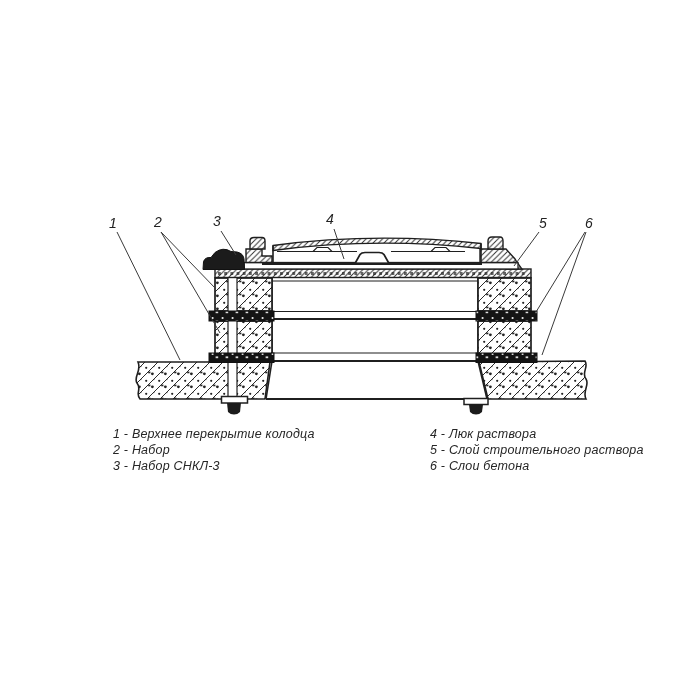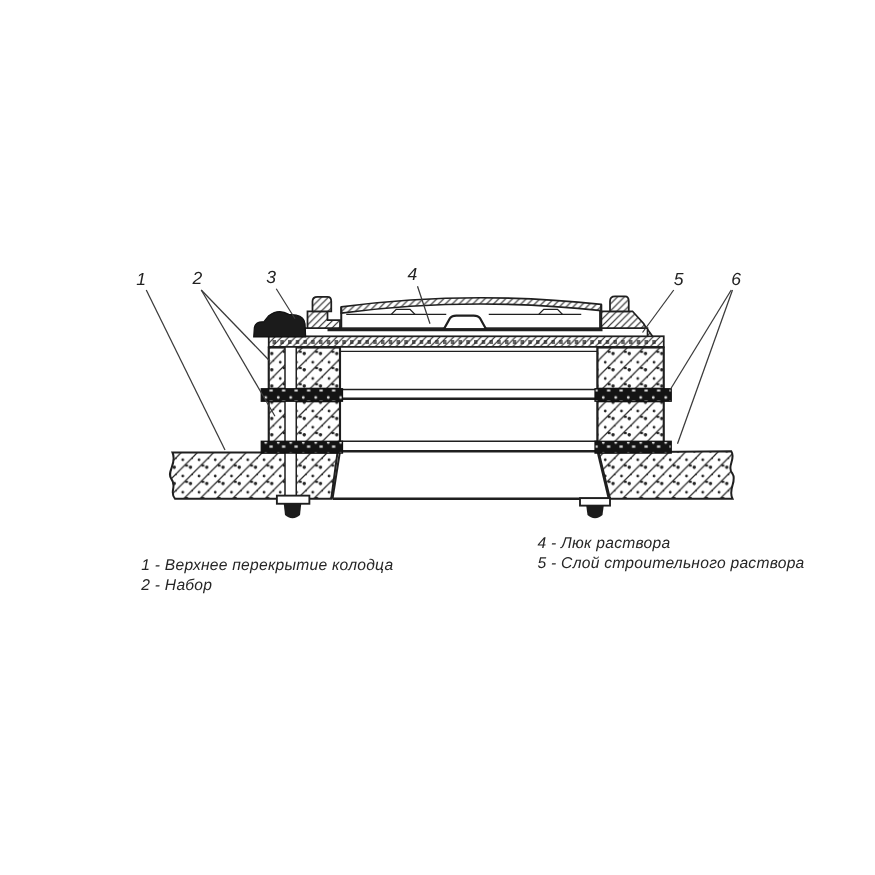--- a/index.html
+++ b/index.html
@@ -24,21 +24,21 @@
   }
   .legend {
     position: absolute;
     color: #262626;
     font-size: 12.5px;
     font-style: italic;
     letter-spacing: 0.2px;
     line-height: 16px;
     white-space: nowrap;
   }
-  .legend-left  { left: 113px; top: 444px; }
+  .legend-left  { left: 113px; top: 426px; }
   .legend-right { left: 430px; top: 426px; }
   .legend-row span { display: inline; }
 </style>
 </head>
 <body>
 
 <div class="stage">
 
   <svg class="diagram-svg" viewBox="0 0 700 700" xmlns="http://www.w3.org/2000/svg">
     <defs>
@@ -155,19 +155,21 @@
       <text class="callout-num" x="217" y="226">3</text>
       <text class="callout-num" x="330" y="224">4</text>
       <text class="callout-num" x="543" y="228">5</text>
       <text class="callout-num" x="589" y="228">6</text>
     </g>
   </svg>
 
   <div class="legend legend-left">
     <div class="legend-row"><span>1</span><span> - </span><span>Верхнее перекрытие колодца</span></div>
     <div class="legend-row"><span>2</span><span> - </span><span>Набор</span></div>
+    <div class="legend-row"><span>3</span><span> - </span><span>Набор СНКЛ-3</span></div>
   </div>
   <div class="legend legend-right">
     <div class="legend-row"><span>4</span><span> - </span><span>Люк раствора</span></div>
     <div class="legend-row"><span>5</span><span> - </span><span>Слой строительного раствора</span></div>
+    <div class="legend-row"><span>6</span><span> - </span><span>Слои бетона</span></div>
   </div>
 
 </div>
 
 </body></html>

